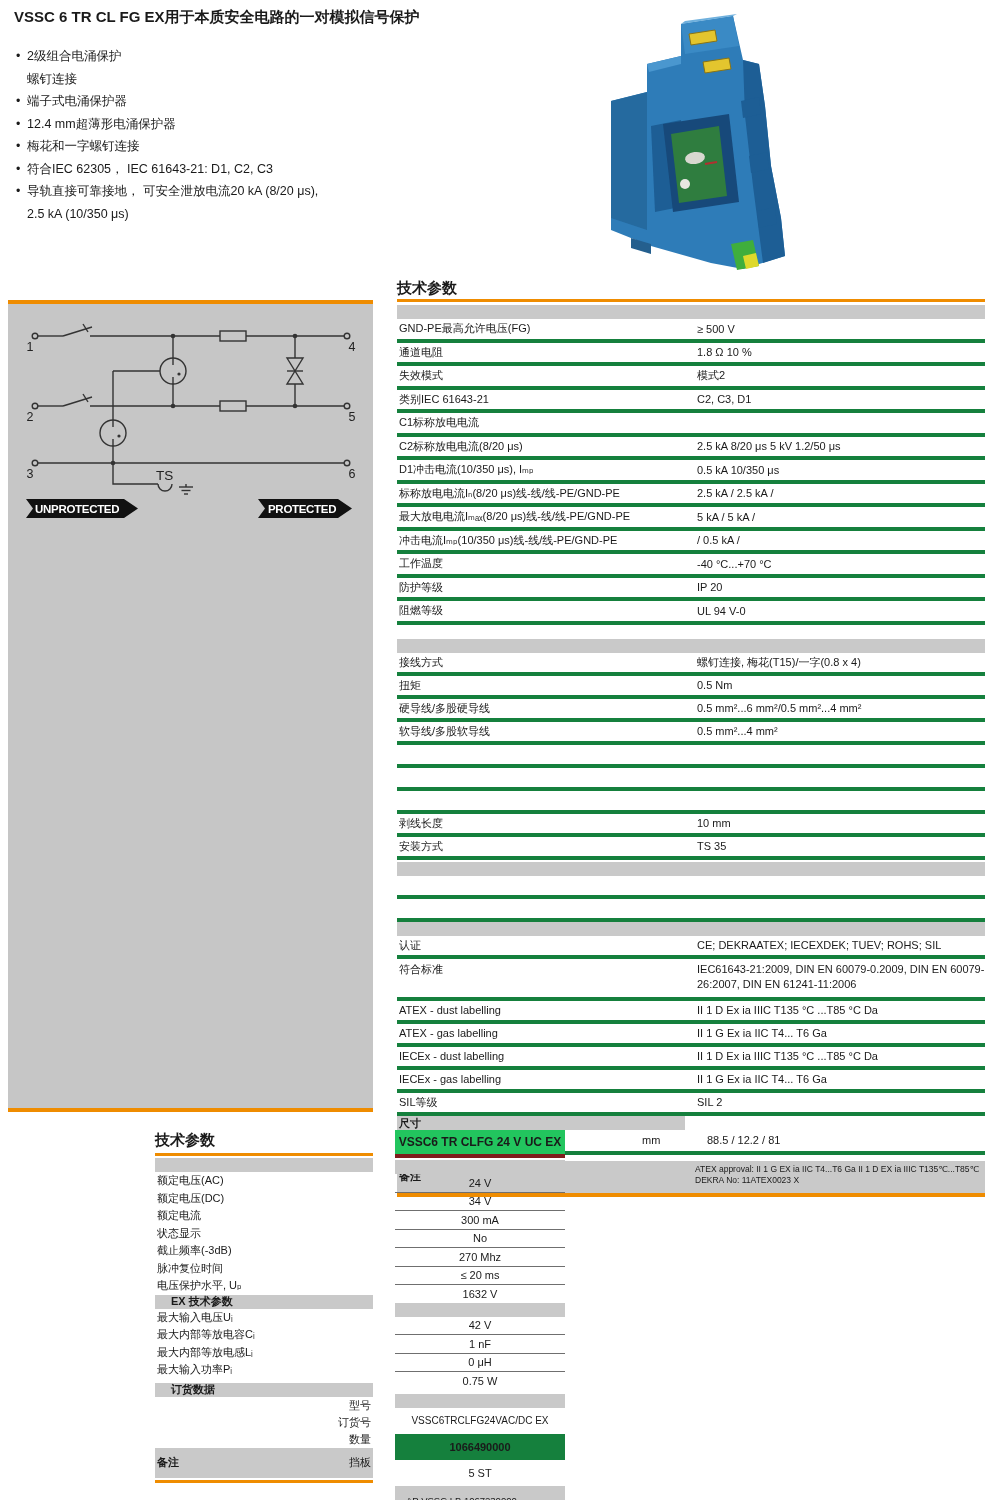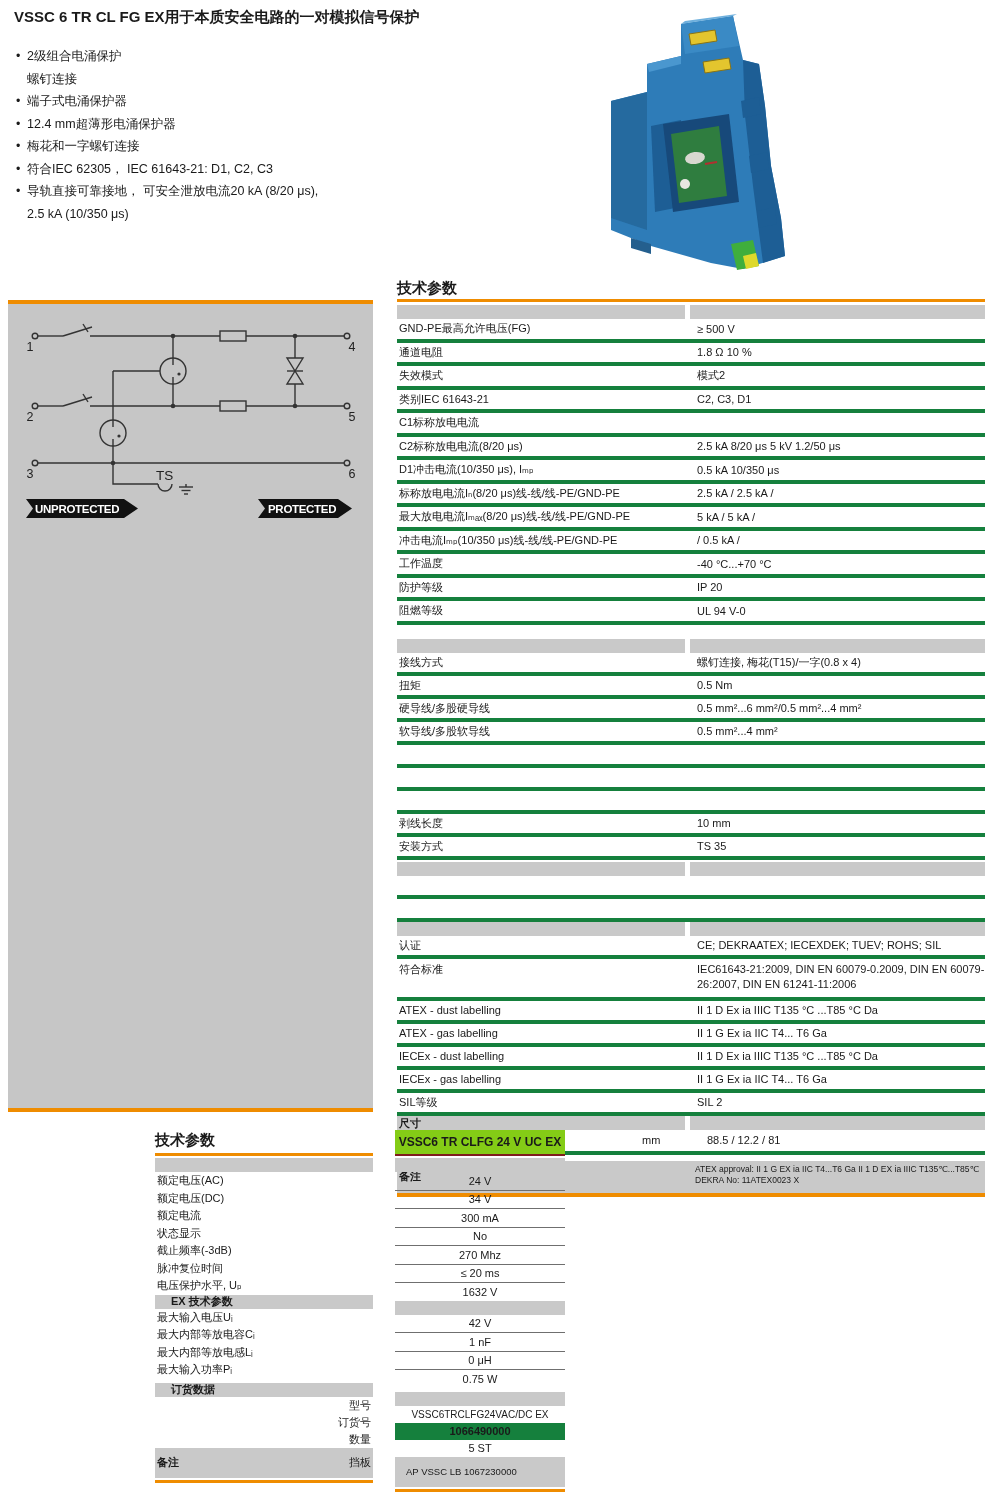--- a/index.html
+++ b/index.html
@@ -19,21 +19,21 @@
   
   #diagram-panel{position:absolute;left:8px;top:300px;width:365px;height:812px;background:#c6c6c6;}
   #diagram-panel .obar-top{position:absolute;left:0;top:0;width:100%;height:4px;background:#ef8c00;}
   #diagram-panel .obar-bot{position:absolute;left:0;bottom:0;width:100%;height:4px;background:#ef8c00;}
   #circuit{position:absolute;left:0;top:14px;}
   
   #main-table{position:absolute;left:397px;top:278px;width:588px;}
   .heading{font-size:15px;font-weight:bold;height:19px;line-height:19px;}
   .obar{height:3px;background:#ef8c00;margin-top:2px;margin-bottom:3px;}
   .obar2{height:4px;background:#ef8c00;}
-  .band{height:14px;display:flex;margin:0;}
+  .band{height:14px;display:flex;margin:0;flex-direction:column;}
   .band .b-l{width:288px;background:#c9c9c9;display:flex;align-items:center;}
   .band .b-gap{width:5px;}
   .band .b-r{flex:1;background:#c9c9c9;}
   .band .b-label{font-size:11px;font-weight:bold;padding-left:2px;line-height:14px;}
   .row{display:flex;align-items:center;height:19.5px;border-bottom:4px solid #15803d;font-size:11px;}
   .row .lbl{width:288px;padding-left:2px;white-space:nowrap;overflow:hidden;}
   .row .val{flex:1;padding-left:10px;white-space:nowrap;overflow:hidden;}
   .row.h19{height:19px;}
   .row.tall{height:38px;align-items:flex-start;}
   .row.tall .lbl{padding-top:3px;}
@@ -46,30 +46,30 @@
   .note-row .n-l{width:288px;background:#c9c9c9;display:flex;align-items:center;}
   .note-row .n-gap{width:5px;background:#c9c9c9;}
   .note-row .n-r{flex:1;background:#c9c9c9;padding-left:5px;padding-top:3px;}
   .note-row .n-label{font-size:11px;font-weight:bold;padding-left:2px;}
   .small-line{font-size:8.5px;line-height:11px;white-space:nowrap;}
   
   #spec-left{position:absolute;left:155px;top:1130px;width:218px;}
   #spec-right{position:absolute;left:395px;top:1130px;width:170px;}
   .sheader{height:19px;font-size:15px;font-weight:bold;line-height:19px;}
   .sheader-bar{height:3px;background:#ef8c00;margin-top:4px;}
-  .col-header{height:24px;background:#84cc16;border-bottom:2px solid #7f1d1d;display:flex;align-items:center;justify-content:center;font-size:12px;font-weight:bold;}
+  .col-header{height:24px;background:#22c55e;border-bottom:4px solid #7f1d1d;display:flex;align-items:center;justify-content:center;font-size:12px;font-weight:bold;}
   .sband{height:14px;background:#c9c9c9;display:flex;align-items:center;}
   .sband .b-label{font-size:11px;font-weight:bold;padding-left:16px;}
   .srow{height:17.5px;display:flex;align-items:center;font-size:11px;}
   .srow.r17{height:17px;}
   .srow .slbl{padding-left:2px;white-space:nowrap;}
   .srow.right{justify-content:flex-end;}
   .srow.right .slbl{padding-right:2px;}
   .vrow{height:17.5px;display:flex;align-items:center;justify-content:center;font-size:11px;border-bottom:1px solid #6f6f6f;}
-  .vrow.r17{height:17px;}
+  .vrow.r17{height:26px;}
   .vrow.nb{border-bottom:none;}
   .vrow.hl{background:#15803d;font-weight:bold;}
   .snote{height:30px;background:#c9c9c9;display:flex;align-items:center;}
   .snote .sn-label{font-size:11px;font-weight:bold;padding-left:2px;flex:1;}
   .snote .sn-item{font-size:11px;padding-right:2px;}
   .snote.rightcol{align-items:center;}
   .snote .sn-val{font-size:9.5px;padding-left:11px;white-space:nowrap;}
   svg text{font-family:"Liberation Sans","DejaVu Sans",sans-serif;}
 </style>
 </head>

